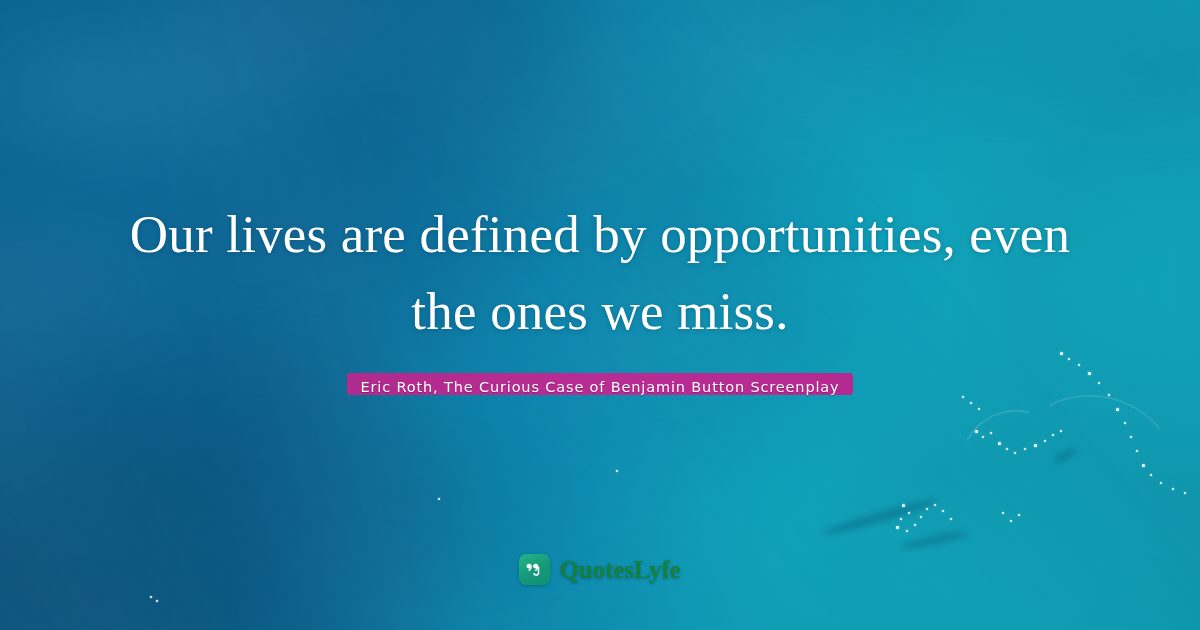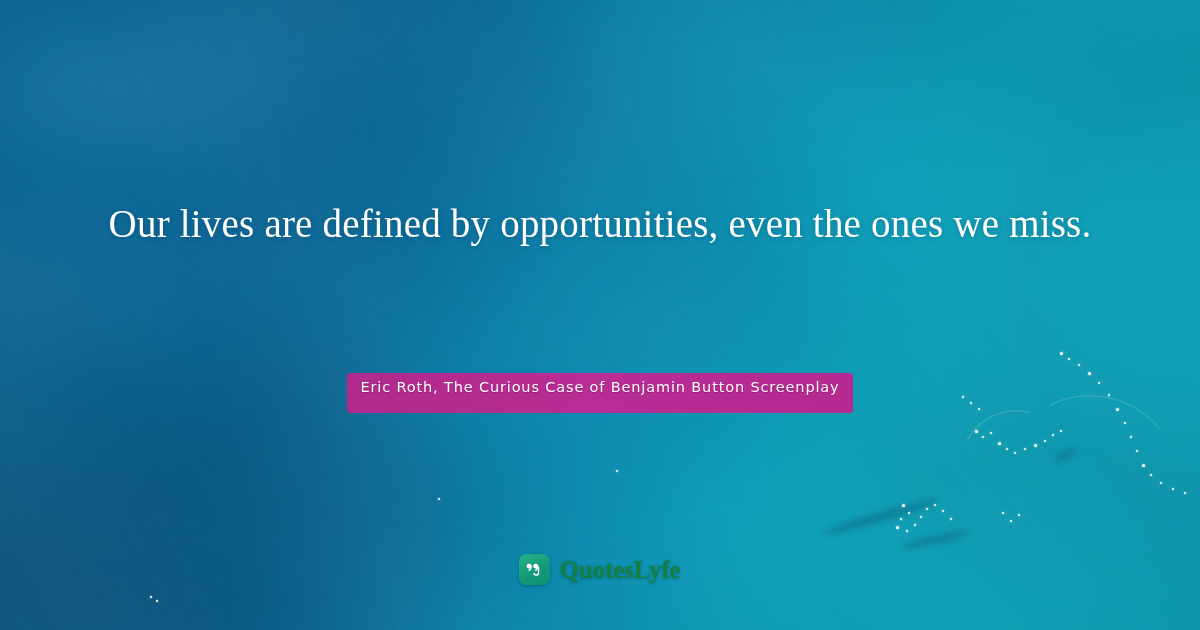--- a/index.html
+++ b/index.html
@@ -86,21 +86,21 @@
   }
 
   
   .quote {
     position: absolute;
     left: 0; right: 0;
     top: 196px;
     text-align: center;
     color: #ffffff;
     font-family: "Liberation Serif", "DejaVu Serif", serif;
-    font-size: 39px;
+    font-size: 53px;
     line-height: 1.46;
     letter-spacing: .2px;
     padding: 0 96px;
     box-sizing: border-box;
     text-shadow: 0 1px 5px rgba(2,46,76,0.30);
   }
 
   
   .attrib-wrap {
     position: absolute;
@@ -109,21 +109,21 @@
     text-align: center;
   }
   .attrib {
     display: inline-block;
     background: #b5299040;
     background: linear-gradient(95deg, #b12a8d 0%, #b82d93 50%, #b52a90 100%);
     color: #ffffff;
     font-family: "DejaVu Sans", "Liberation Sans", sans-serif;
     font-size: 14.5px;
     letter-spacing: .85px;
-    padding: 6px 13px 18px;
+    padding: 6px 13px 0;
     border-radius: 3px;
     white-space: nowrap;
     text-shadow: 0 1px 1px rgba(90,10,70,.45);
   }
 
   
   .brand {
     position: absolute;
     left: 0; right: 0;
     top: 554px;

